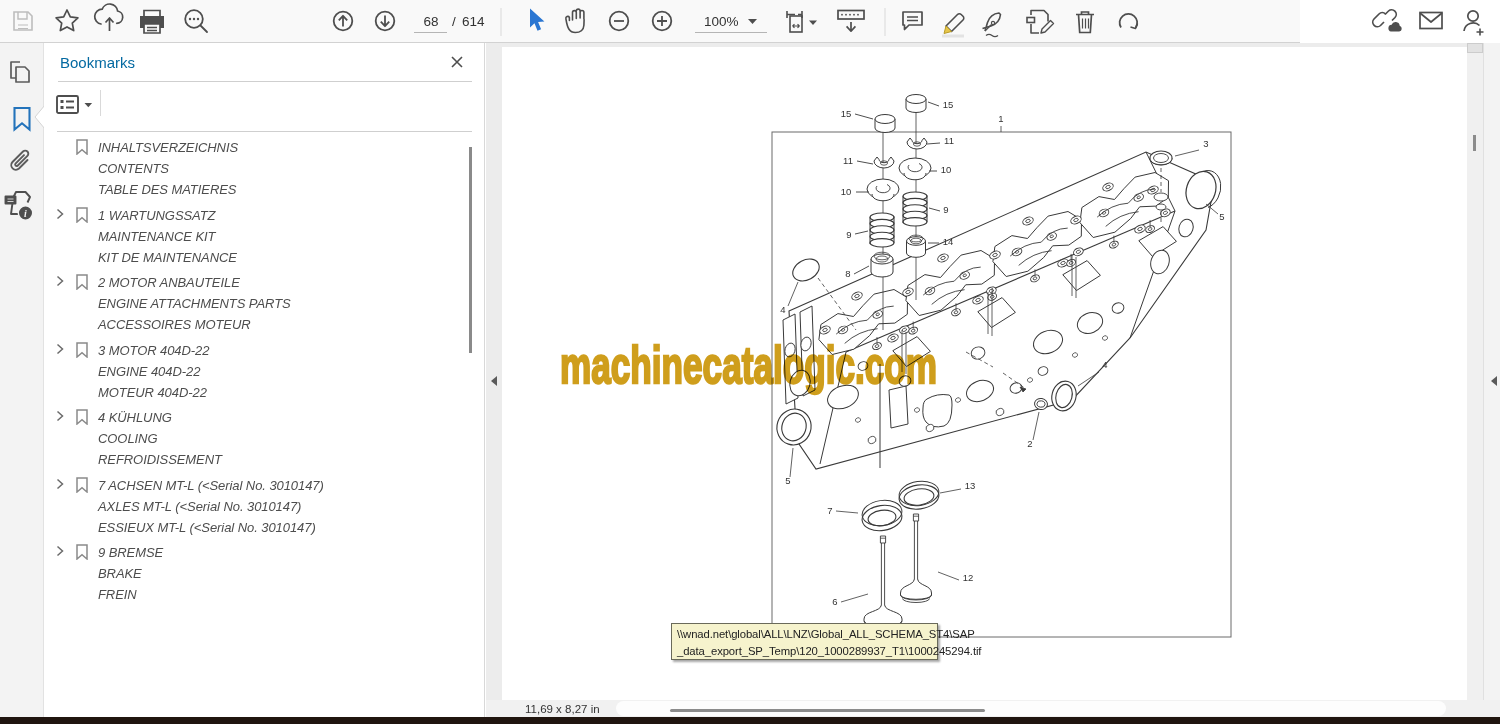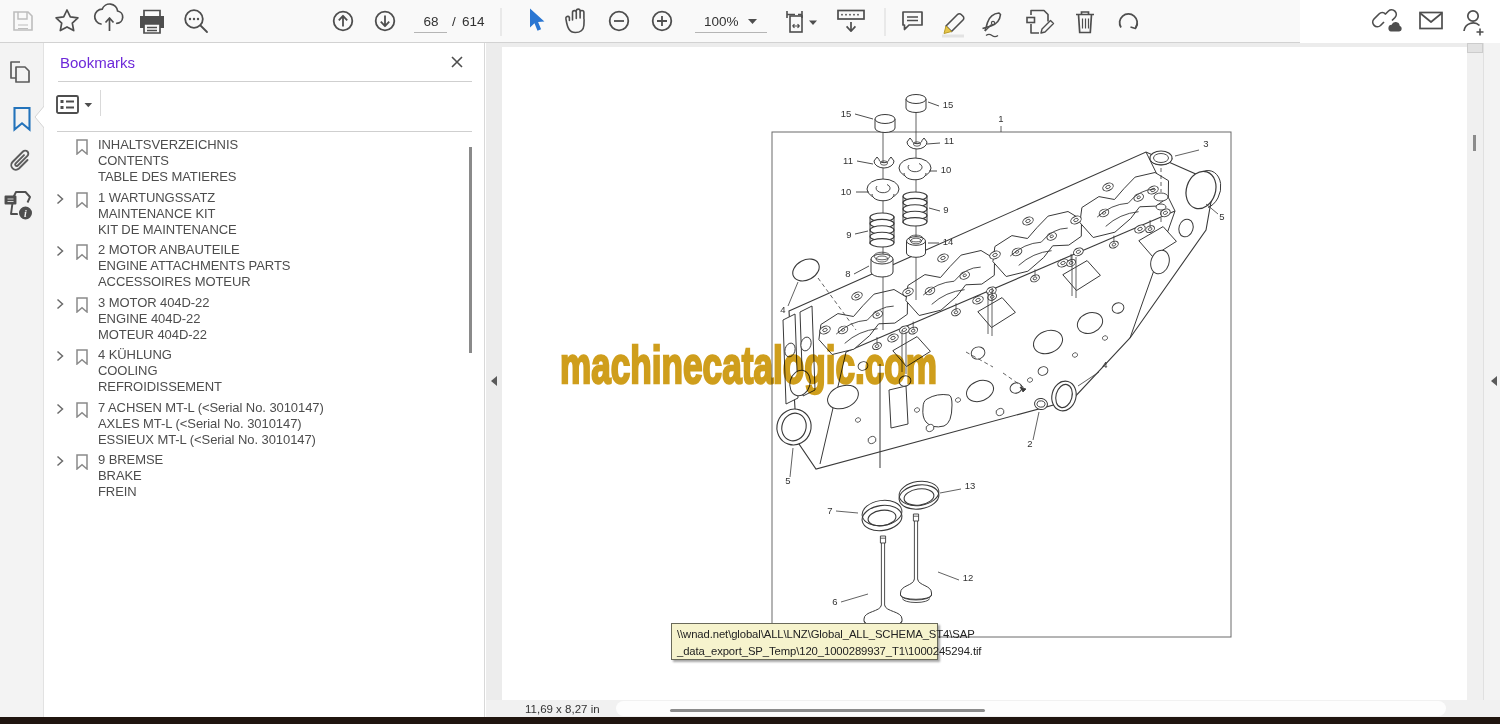--- a/index.html
+++ b/index.html
@@ -9,25 +9,25 @@
   #toolbar { position:absolute; left:0; top:0; width:1300px; height:43px;
     background:#f9f9f9; border-bottom:1px solid #d2d2d2; }
   #toolbar svg { position:absolute; top:0; }
   .vsep { position:absolute; width:1px; background:#d9d9d9; }
   
   #rail { position:absolute; left:0; top:43px; width:44px; height:681px;
     background:#f3f3f3; border-right:1px solid #e2e2e2; }
   
   #panel { position:absolute; left:44px; top:43px; width:441px; height:681px;
     background:#fff; border-right:1px solid #d8d8d8; }
-  #bmtitle { position:absolute; left:16px; top:11px; font-size:15px; color:#6d28d9; }
+  #bmtitle { position:absolute; left:16px; top:11px; font-size:15px; color:#0369a1; }
   .hrule { position:absolute; height:1px; background:#cfcfcf; }
   #bmlist { position:absolute; left:0; top:92px; width:420px; color:#4d4d4d;
     font-size:13px; letter-spacing:-0.07px; }
-  .grp { position:relative; padding:2.25px 0 2.25px 54px; line-height:16px; }
+  .grp { position:relative; padding:2.25px 0 2.25px 54px; line-height:21px;font-style:italic; }
   .chev { position:absolute; left:10px; top:5px; }
   .ribbon { position:absolute; left:31px; top:4px; }
   
   #docarea { position:absolute; left:486px; top:43px; width:1014px; height:681px;
     background:#ececec; }
   #page { position:absolute; left:16px; top:4px; width:965px; height:653px; background:#fff; }
   #wm { position:absolute; left:560px; top:339px; white-space:nowrap; font-size:52px; line-height:1;
     font-weight:bold; color:#cf9e1c; -webkit-text-stroke:2.4px #cf9e1c; mix-blend-mode:multiply; z-index:5;
     transform:scaleX(0.676); transform-origin:0 0; }
   #tooltip { position:absolute; left:671px; top:623px; width:267px; height:37px;

